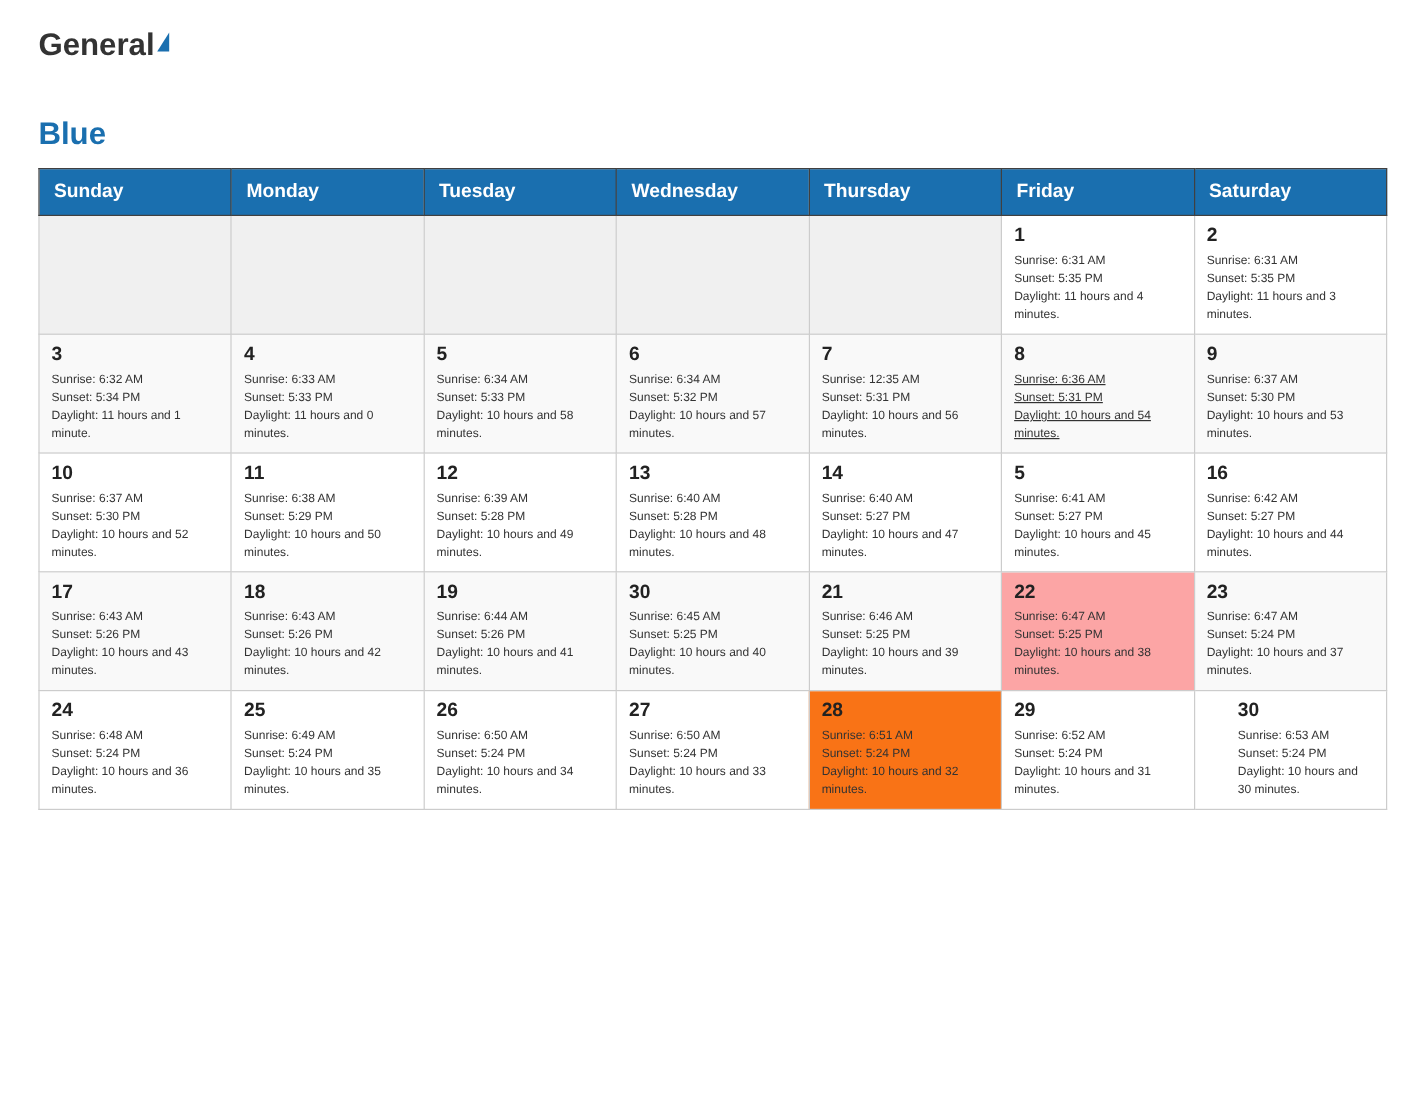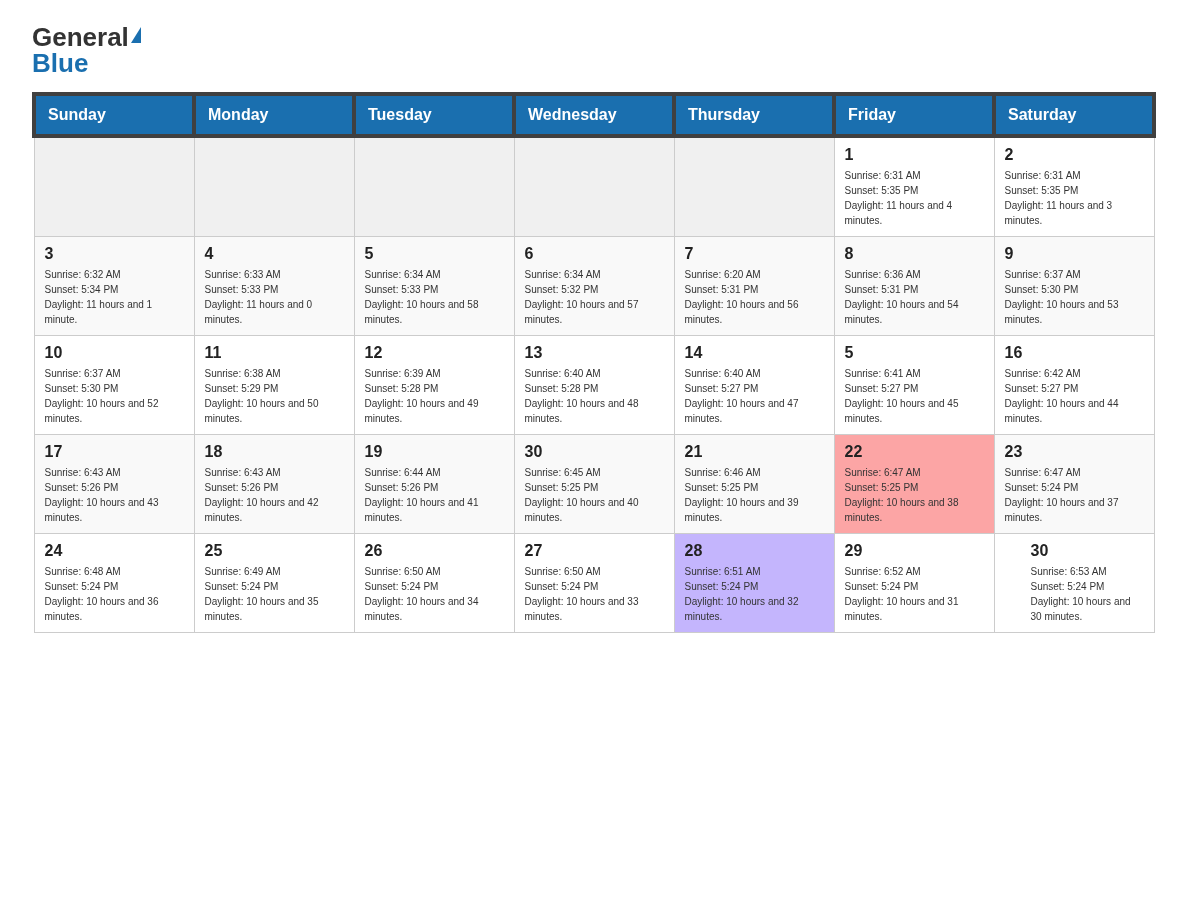--- a/index.html
+++ b/index.html
@@ -25,20 +25,21 @@
       font-size: 26px;
       font-weight: bold;
       color: #333;
       line-height: 1;
     }
     .logo-blue {
       font-size: 26px;
       font-weight: bold;
       color: #1a6faf;
       line-height: 1;
+      margin-top: 48px;
     }
     .logo-triangle {
       display: inline-block;
       width: 0;
       height: 0;
       border-left: 10px solid transparent;
       border-right: 0px solid transparent;
       border-bottom: 16px solid #1a6faf;
       margin-left: 2px;
       vertical-align: middle;
@@ -65,21 +66,21 @@
       border-collapse: collapse;
       border: 1px solid #ccc;
     }
     .calendar th {
       background-color: #1a6faf;
       color: #fff;
       font-size: 16px;
       font-weight: bold;
       padding: 10px 12px;
       text-align: left;
-      border: 4px solid #404040;
+      border: 1px solid #404040;
     }
     .calendar td {
       vertical-align: top;
       padding: 8px 10px;
       border: 1px solid #ccc;
       width: 14.28%;
       min-height: 110px;
       background: #fff;
     }
     .calendar tr:nth-child(odd) td {
@@ -179,27 +180,27 @@
 Daylight: 10 hours and 58 minutes.</div>
         </td>
         <td class="has-data" style="background: rgb(249, 249, 249);">
           <span class="day-number">6</span>
           <div class="day-info" style="white-space: pre-line;">Sunrise: 6:34 AM
 Sunset: 5:32 PM
 Daylight: 10 hours and 57 minutes.</div>
         </td>
         <td class="has-data" style="background: rgb(249, 249, 249);">
           <span class="day-number">7</span>
-          <div class="day-info" style="white-space: pre-line;">Sunrise: 6:20 AM
+          <div class="day-info" style="white-space: pre-line;">Sunrise: 12:35 AM
 Sunset: 5:31 PM
 Daylight: 10 hours and 56 minutes.</div>
         </td>
         <td class="has-data" style="background: rgb(249, 249, 249);">
           <span class="day-number">8</span>
-          <div class="day-info" style="white-space: pre-line;">Sunrise: 6:36 AM
+          <div class="day-info" style="white-space: pre-line; text-decoration: underline;">Sunrise: 6:36 AM
 Sunset: 5:31 PM
 Daylight: 10 hours and 54 minutes.</div>
         </td>
         <td class="has-data" style="background: rgb(249, 249, 249);">
           <span class="day-number">9</span>
           <div class="day-info" style="white-space: pre-line;">Sunrise: 6:37 AM
 Sunset: 5:30 PM
 Daylight: 10 hours and 53 minutes.</div>
         </td>
       </tr>
@@ -309,21 +310,21 @@
           <div class="day-info" style="white-space: pre-line;">Sunrise: 6:50 AM
 Sunset: 5:24 PM
 Daylight: 10 hours and 34 minutes.</div>
         </td>
         <td class="has-data" style="background: rgb(255, 255, 255);">
           <span class="day-number">27</span>
           <div class="day-info" style="white-space: pre-line;">Sunrise: 6:50 AM
 Sunset: 5:24 PM
 Daylight: 10 hours and 33 minutes.</div>
         </td>
-        <td class="has-data" style="background: #c4b5fd;">
+        <td class="has-data" style="background: #f97316;">
           <span class="day-number">28</span>
           <div class="day-info" style="white-space: pre-line;">Sunrise: 6:51 AM
 Sunset: 5:24 PM
 Daylight: 10 hours and 32 minutes.</div>
         </td>
         <td class="has-data" style="background: rgb(255, 255, 255);">
           <span class="day-number">29</span>
           <div class="day-info" style="white-space: pre-line;">Sunrise: 6:52 AM
 Sunset: 5:24 PM
 Daylight: 10 hours and 31 minutes.</div>

